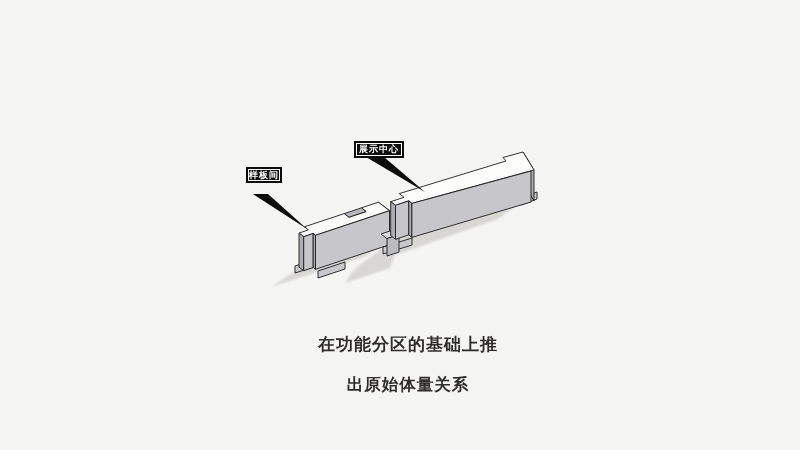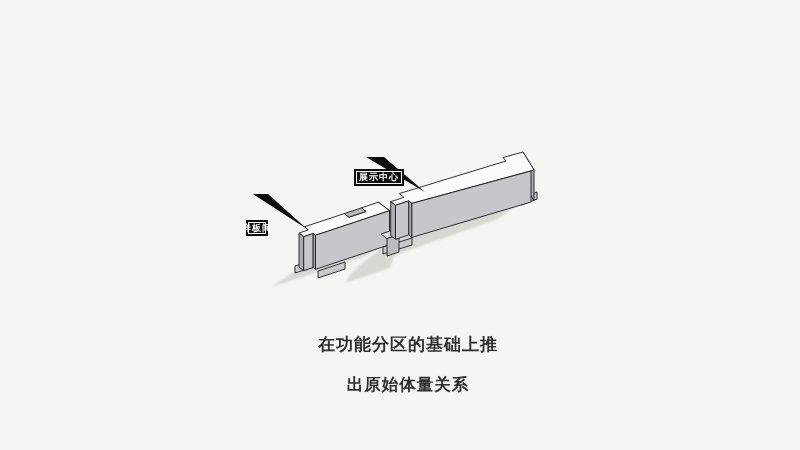--- a/index.html
+++ b/index.html
@@ -16,31 +16,31 @@
   .notch  { fill: var(--notch_face,#b9b8bd); }
   .plinth { fill: var(--plinth,#c9c8cc); }
   .gaptop { fill: var(--gap_top,#dcdbdf); }
   .gapfront { fill: var(--gap_front,#bcbbc0); }
   .shadow { fill: var(--shadow,#d8d7d4); }
   .wedge  { fill: var(--label_bg,#0c0c0c); }
 
   .tag {
     position:absolute; box-sizing:border-box;
     background: var(--label_bg,#0c0c0c);
-    padding:2px; z-index:5;margin-top:28px;
+    padding:2px; z-index:5;
   }
   .tag-inner {
     box-sizing:border-box; width:100%; height:100%;
     border:1px solid var(--label_border,#ffffff);
     color: var(--label_text,#ffffff);
     display:flex; align-items:center; justify-content:center;
     font-weight:bold; letter-spacing:1px; white-space:nowrap;
   }
   .tag-exhibition { left:354px; top:141px; width:50px; height:17px; font-size:9px; }
-  .tag-sample     { left:246px; top:192px; width:22px; height:16px; font-size:9px; }
+  .tag-sample     { left:246px; top:167px; width:36px; height:16px; font-size:9px; }
 
   .caption {
     position:absolute; left:0; width:800px; text-align:center;
     transform:translateX(8px);
     font-family:"Liberation Serif", serif; font-weight:bold;
     color: var(--caption_text,#2f2e2c); letter-spacing:1px;
   }
   .caption-1 { top:334px; font-size:17px; line-height:21px; }
   .caption-2 { top:375px; font-size:16.5px; line-height:20px; }
 </style>

